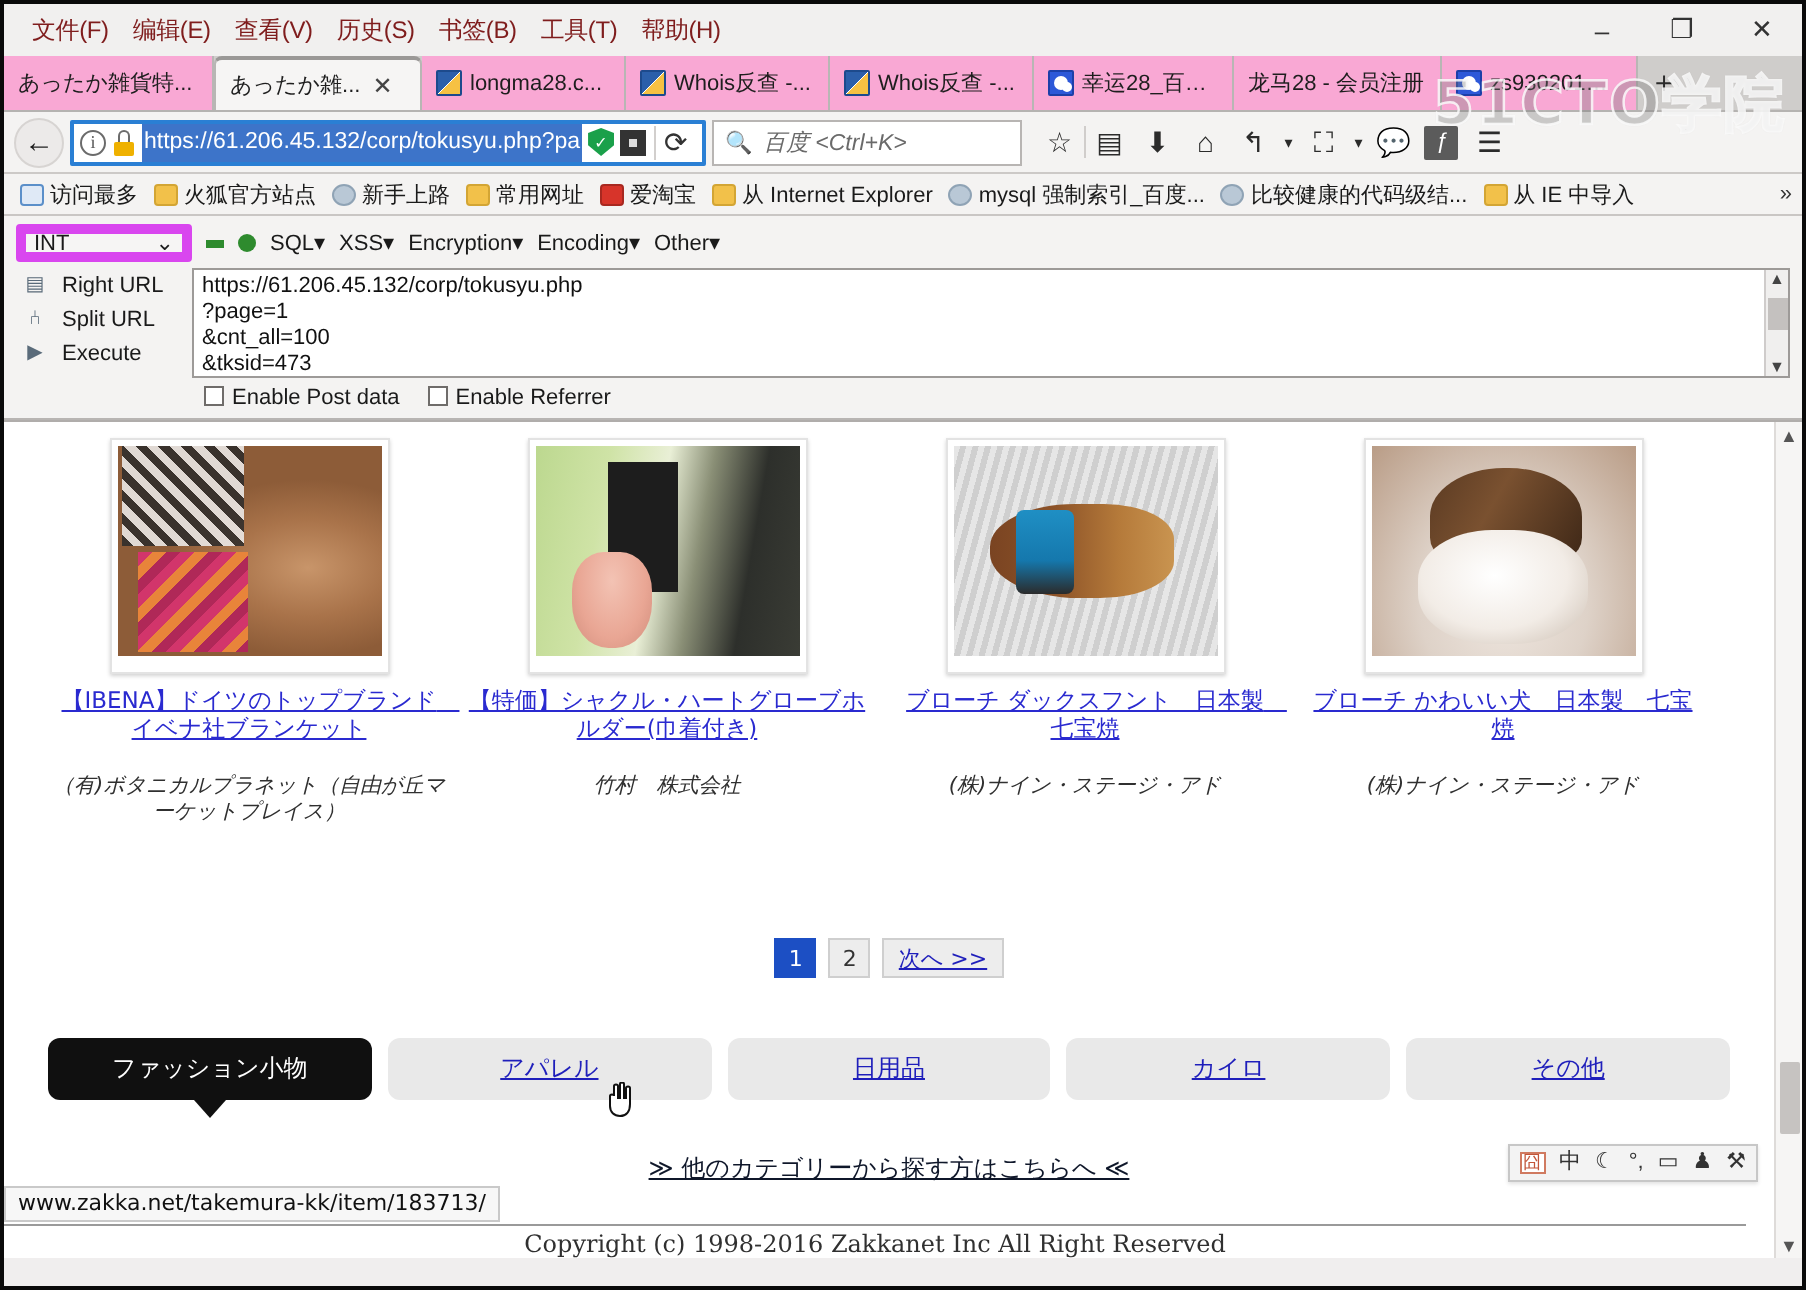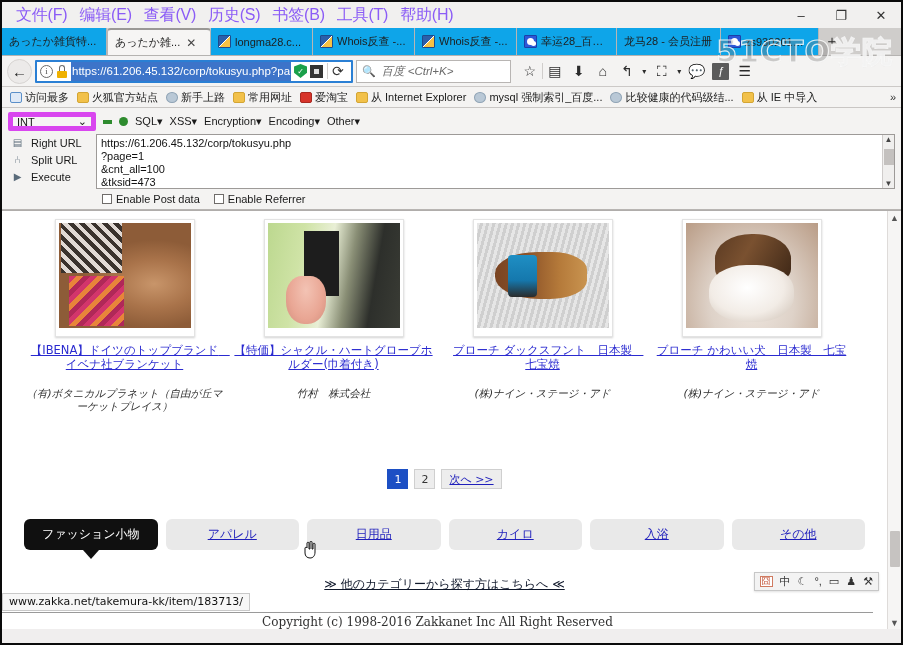--- a/index.html
+++ b/index.html
@@ -21,22 +21,22 @@
   
   .menubar {
     height: 26px;
     background: #f1f0ef;
     display: flex;
     align-items: center;
     padding-left: 8px;
     position: relative;
   }
   .menu-item {
-    font-size: 16px;
-    color: #8b5cf6;
+    font-size: 12px;
+    color: #7f1d1d;
     padding: 2px 6px;
     white-space: nowrap;
     letter-spacing: -0.2px;
   }
   .wincontrols {
     position: absolute; right: 0; top: 0;
     display: flex; height: 26px;
   }
   .wincontrol {
     width: 40px; height: 26px;
@@ -60,21 +60,21 @@
     align-items: center;
     gap: 4px;
     padding: 0 7px;
     font-size: 11px;
     color: #1e1e1e;
     max-width: 118px;
     min-width: 60px;
     border-right: 1px solid #b8b6b4;
     white-space: nowrap;
     overflow: hidden;
-    background: #0ea5e9;
+    background: #f9a8d4;
     position: relative;
   }
   .tab.active {
     background: #f6f5f4;
     border-top: 2px solid #9a9896;
     border-right: 1px solid #b8b6b4;
     border-left: 1px solid #b8b6b4;
     border-radius: 4px 4px 0 0;
     z-index: 2;
   }
@@ -726,21 +726,20 @@
         <div class="pg active">1</div>
         <div class="pg">2</div>
         <div class="pg next">次へ &gt;&gt;</div>
       </div>
 
       <div class="cattabs">
         <div class="cat active">ファッション小物</div>
         <div class="cat">アパレル</div>
         <div class="cat">日用品</div>
         <div class="cat">カイロ</div>
-        <div class="cat">入浴</div>
         <div class="cat">その他</div>
       </div>
 
       <div class="othercat">≫ 他のカテゴリーから探す方はこちらへ ≪</div>
 
       <div class="footer-copy">Copyright (c) 1998-2016 Zakkanet Inc All Right Reserved</div>
     </div>
 
     <div class="vscroll">
       <div class="vs-arrow">▲</div>

